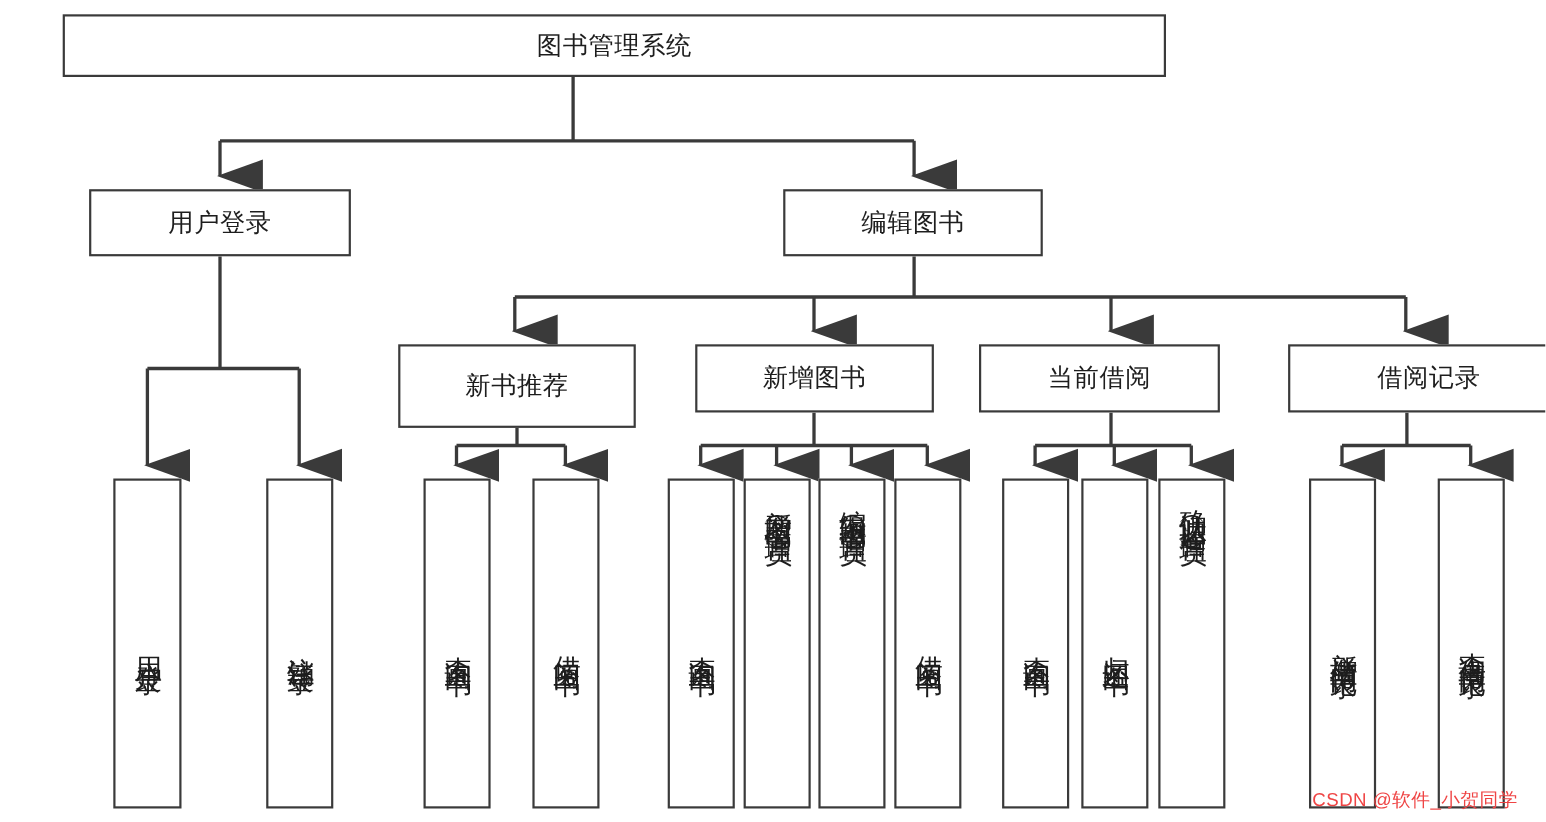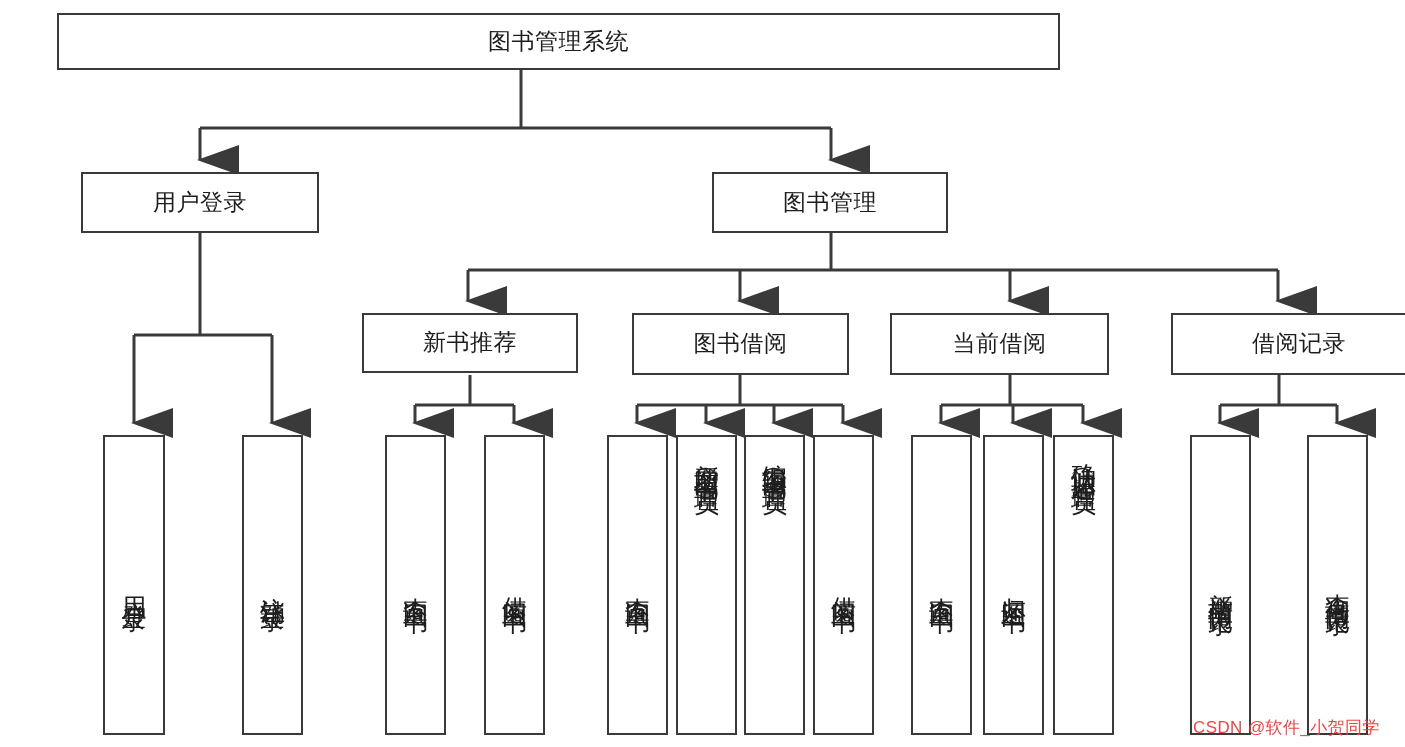--- a/index.html
+++ b/index.html
@@ -125,28 +125,28 @@
   </svg>
 
   <div class="node horiz" style="left:20px; top:13px; width:1003px; height:57px;margin-left:37px;">
     <span class="node-label">图书管理系统</span>
   </div>
 
   <div class="node horiz" style="left:81px; top:172px; width:238px; height:61px;">
     <span class="node-label">用户登录</span>
   </div>
   <div class="node horiz" style="left:712px; top:172px; width:236px; height:61px;">
-    <span class="node-label">图书管理</span>
+    <span class="node-label">编辑图书</span>
   </div>
 
-  <div class="node horiz" style="left:362px; top:313px; width:216px; height:60px;">
+  <div class="node horiz" style="left:362px; top:313px; width:216px; height:76px;">
     <span class="node-label">新书推荐</span>
   </div>
   <div class="node horiz" style="left:632px; top:313px; width:217px; height:62px;">
-    <span class="node-label">图书借阅</span>
+    <span class="node-label">新增图书</span>
   </div>
   <div class="node horiz" style="left:890px; top:313px; width:219px; height:62px;">
     <span class="node-label">当前借阅</span>
   </div>
   <div class="node horiz" style="left:1171px; top:313px; width:256px; height:62px;">
     <span class="node-label">借阅记录</span>
   </div>
 
   <div class="node vert centered" style="left:103px; top:435px; width:62px; height:300px;">
     <span class="node-label">用户登录</span>

